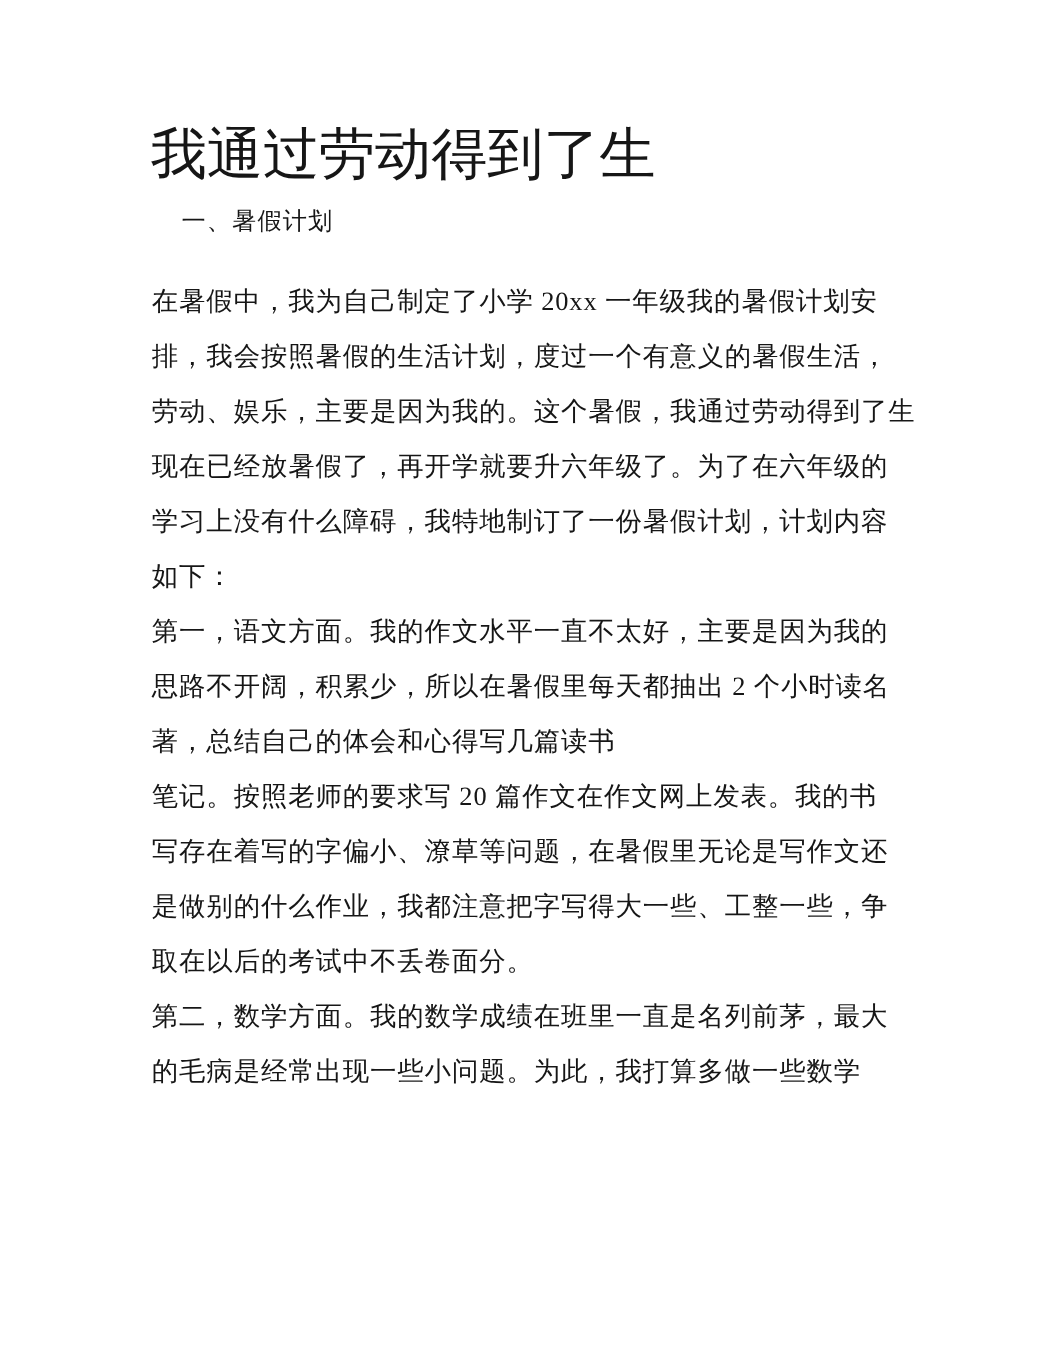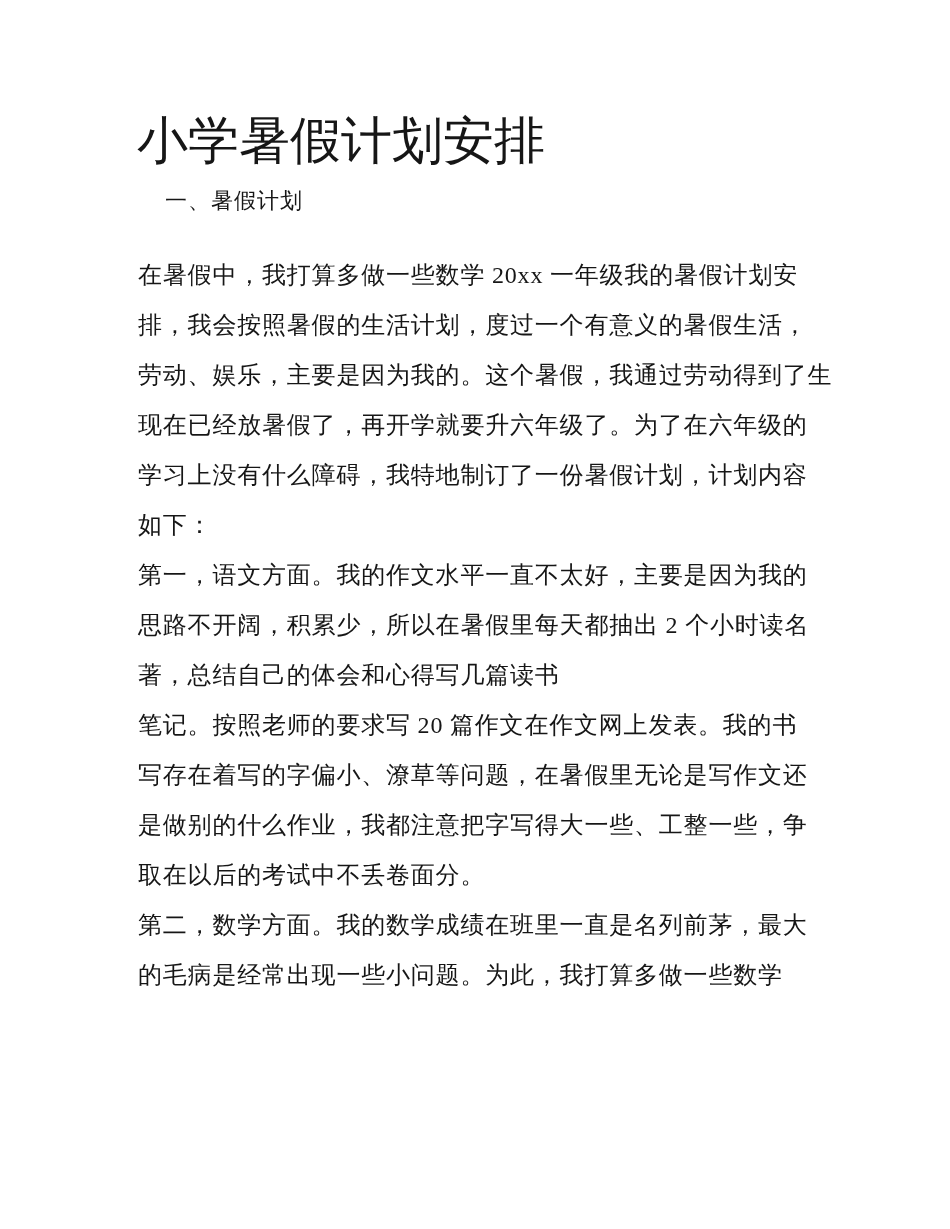--- a/index.html
+++ b/index.html
@@ -48,26 +48,26 @@
     line-height: 50px;
     font-size: 24px;
     letter-spacing: 0.8px;
     white-space: nowrap;
   }
 </style>
 </head>
 <body>
 
 <div class="page">
-  <h1 class="doc-title">小学暑假计划安排</h1>
+  <h1 class="doc-title">我通过劳动得到了生</h1>
 
   <div class="section-heading">一、暑假计划</div>
 
   <div class="doc-body" id="doc-body">
-      <div class="text-line">在暑假中，我打算多做一些数学 20xx 一年级我的暑假计划安</div>
+      <div class="text-line">在暑假中，我为自己制定了小学 20xx 一年级我的暑假计划安</div>
       <div class="text-line">排，我会按照暑假的生活计划，度过一个有意义的暑假生活，</div>
       <div class="text-line">劳动、娱乐，主要是因为我的。这个暑假，我通过劳动得到了生</div>
       <div class="text-line">现在已经放暑假了，再开学就要升六年级了。为了在六年级的</div>
       <div class="text-line">学习上没有什么障碍，我特地制订了一份暑假计划，计划内容</div>
       <div class="text-line">如下：</div>
       <div class="text-line">第一，语文方面。我的作文水平一直不太好，主要是因为我的</div>
       <div class="text-line">思路不开阔，积累少，所以在暑假里每天都抽出 2 个小时读名</div>
       <div class="text-line">著，总结自己的体会和心得写几篇读书</div>
       <div class="text-line">笔记。按照老师的要求写 20 篇作文在作文网上发表。我的书</div>
       <div class="text-line">写存在着写的字偏小、潦草等问题，在暑假里无论是写作文还</div>

